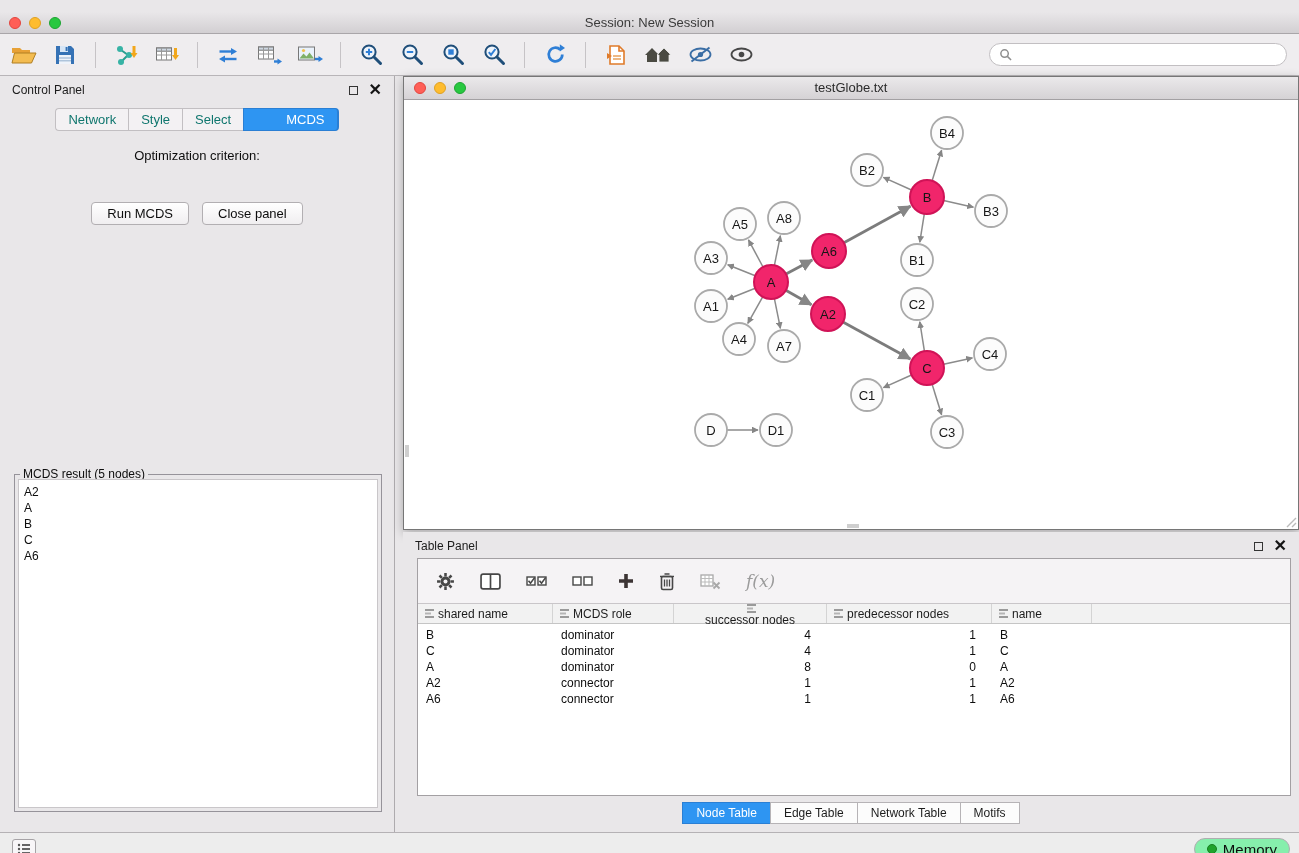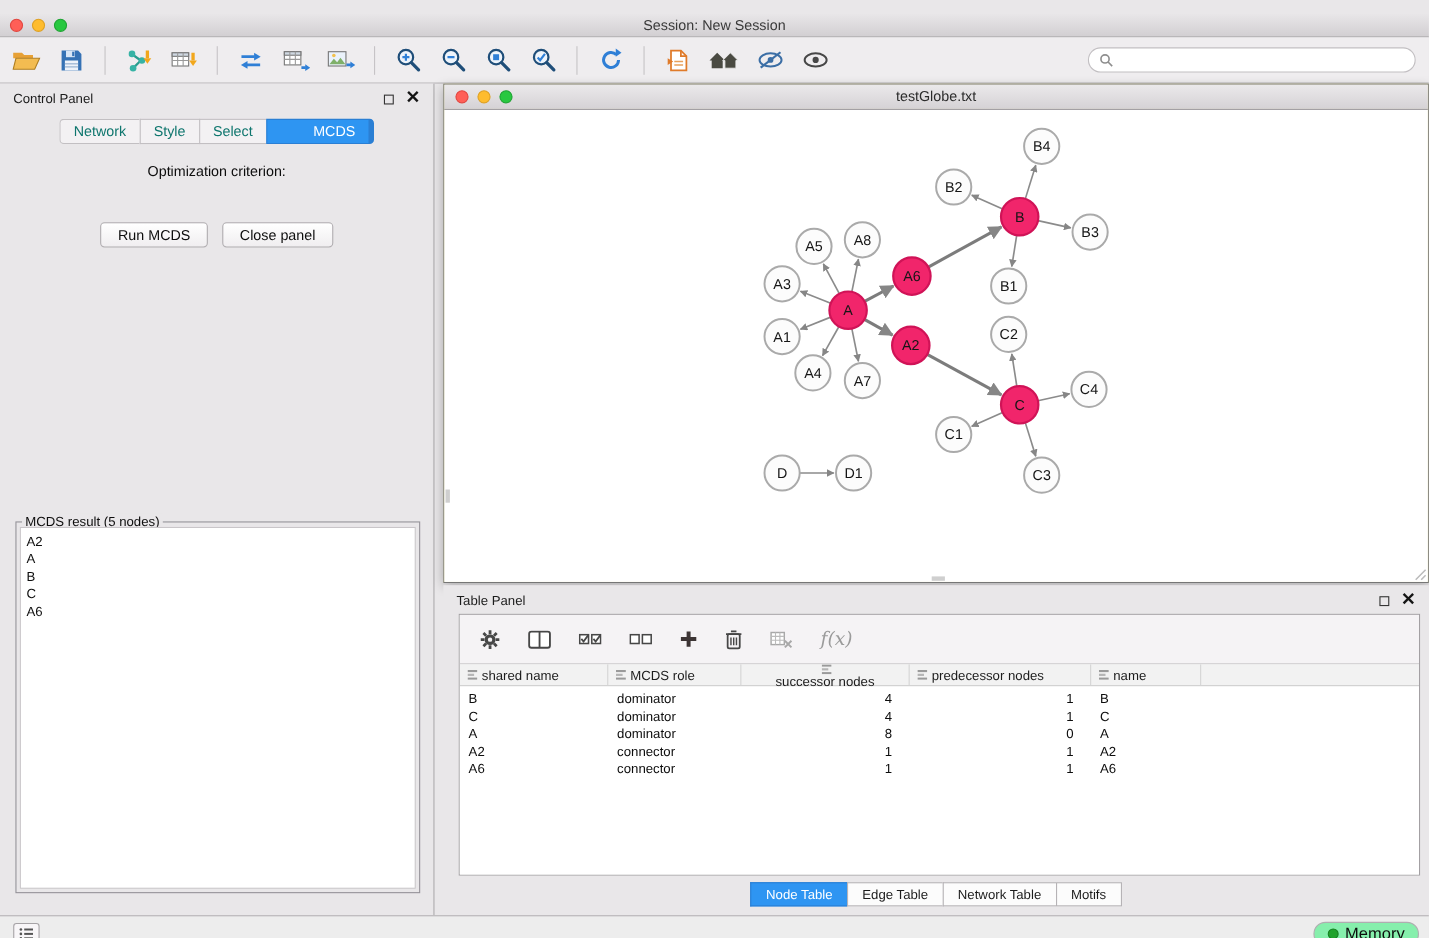--- a/index.html
+++ b/index.html
@@ -31,42 +31,42 @@
     border-right:1px solid #aeabae;}
   .panel-header{position:relative;height:28px;display:flex;align-items:center;padding:0 12px;
     font-size:12px;color:#1c1c1c;}
   .panel-controls{margin-left:auto;display:flex;align-items:center;gap:11px;}
   .float-box{width:9px;height:9px;border:1.5px solid #343434;display:inline-block;}
   .close-x{font-size:16px;font-weight:700;color:#141414;line-height:12px;}
   .cp-tabs{display:flex;justify-content:center;margin-top:4px;}
   .cp-tab{font-size:13px;color:#0f766e;background:#f3f1f3;border:1px solid #c2bfc2;border-right:none;
     padding:3px 12px;}
   .cp-tab:first-child{border-radius:4px 0 0 4px;}
-  .cp-tab:last-child{border-right:5px solid #0f172a;border-radius:0 4px 4px 0;padding-left:42px;}
+  .cp-tab:last-child{border-right:2px solid #0f172a;border-radius:0 4px 4px 0;padding-left:42px;}
   .cp-tab.active{background:#2e95f2;border-color:#2a7fd4;color:#fff;}
   .opt-label{position:absolute;left:0;width:100%;top:72px;text-align:center;font-size:13px;color:#0d0d0d;}
   .combo{position:absolute;left:43px;top:92px;width:313px;height:24px;background:#fff;
     border:1px solid #b2afb2;border-radius:4px;display:flex;align-items:center;}
   .combo-text{flex:1;font-size:13px;padding-left:8px;color:#0d0d0d;white-space:nowrap;overflow:hidden;}
   .combo-stepper{width:20px;align-self:stretch;margin:-1px -1px -1px 0;border-radius:0 4px 4px 0;
     background:linear-gradient(#74b3f6,#2d7ce6);display:flex;align-items:center;justify-content:center;}
   .cp-buttons{position:absolute;left:0;top:126px;width:100%;display:flex;justify-content:center;gap:13px;}
   .btn{font-size:13px;color:#0d0d0d;background:linear-gradient(#ffffff,#f0eef0);
     border:1px solid #b2afb2;border-radius:4px;padding:3px 15px;}
   .mcds-fieldset{position:absolute;left:14px;top:398px;width:368px;height:338px;
     border:1px solid #96939a;background:#e9e7e9;}
   .fieldset-legend{position:absolute;top:-8px;left:5px;background:#e9e7e9;font-size:12px;
     padding:0 3px;color:#0d0d0d;}
   .mcds-list{position:absolute;left:3px;right:3px;top:4px;bottom:3px;background:#fff;
     border:1px solid #c9c6c9;font-size:12px;line-height:16px;padding:4px 5px;overflow:hidden;}
   .result-item{height:16px;color:#0d0d0d;}
 
   
   .network-window{position:absolute;left:403px;top:64px;width:896px;height:454px;
-    border:1px solid #767676;background:#fef9c3;box-shadow:0 3px 10px rgba(0,0,0,.28);}
+    border:1px solid #767676;background:#14b8a6;box-shadow:0 3px 10px rgba(0,0,0,.28);}
   .nw-titlebar{position:relative;height:23px;background:linear-gradient(#ebe9eb,#d5d2d5);
     border-bottom:1px solid #a3a0a3;}
   .nw-traffic{position:absolute;left:10px;top:5px;display:flex;gap:8px;}
   .nw-title{position:absolute;left:0;right:0;top:3px;text-align:center;font-size:13px;color:#2b2b2b;}
   .nw-canvas{position:absolute;left:0;top:23px;right:0;bottom:0;background:#fff;overflow:hidden;}
   .graph{position:absolute;left:0;top:0;}
   .edge{stroke:#8b8b8b;stroke-width:1.5;}
   .edge.thick{stroke:#7c7c7c;stroke-width:2.8;}
   .gnode circle{fill:#fcfcfc;stroke:#aaaaaa;stroke-width:1.8;}
   .gnode.sel circle{fill:#f1256b;stroke:#d01357;stroke-width:2;}

